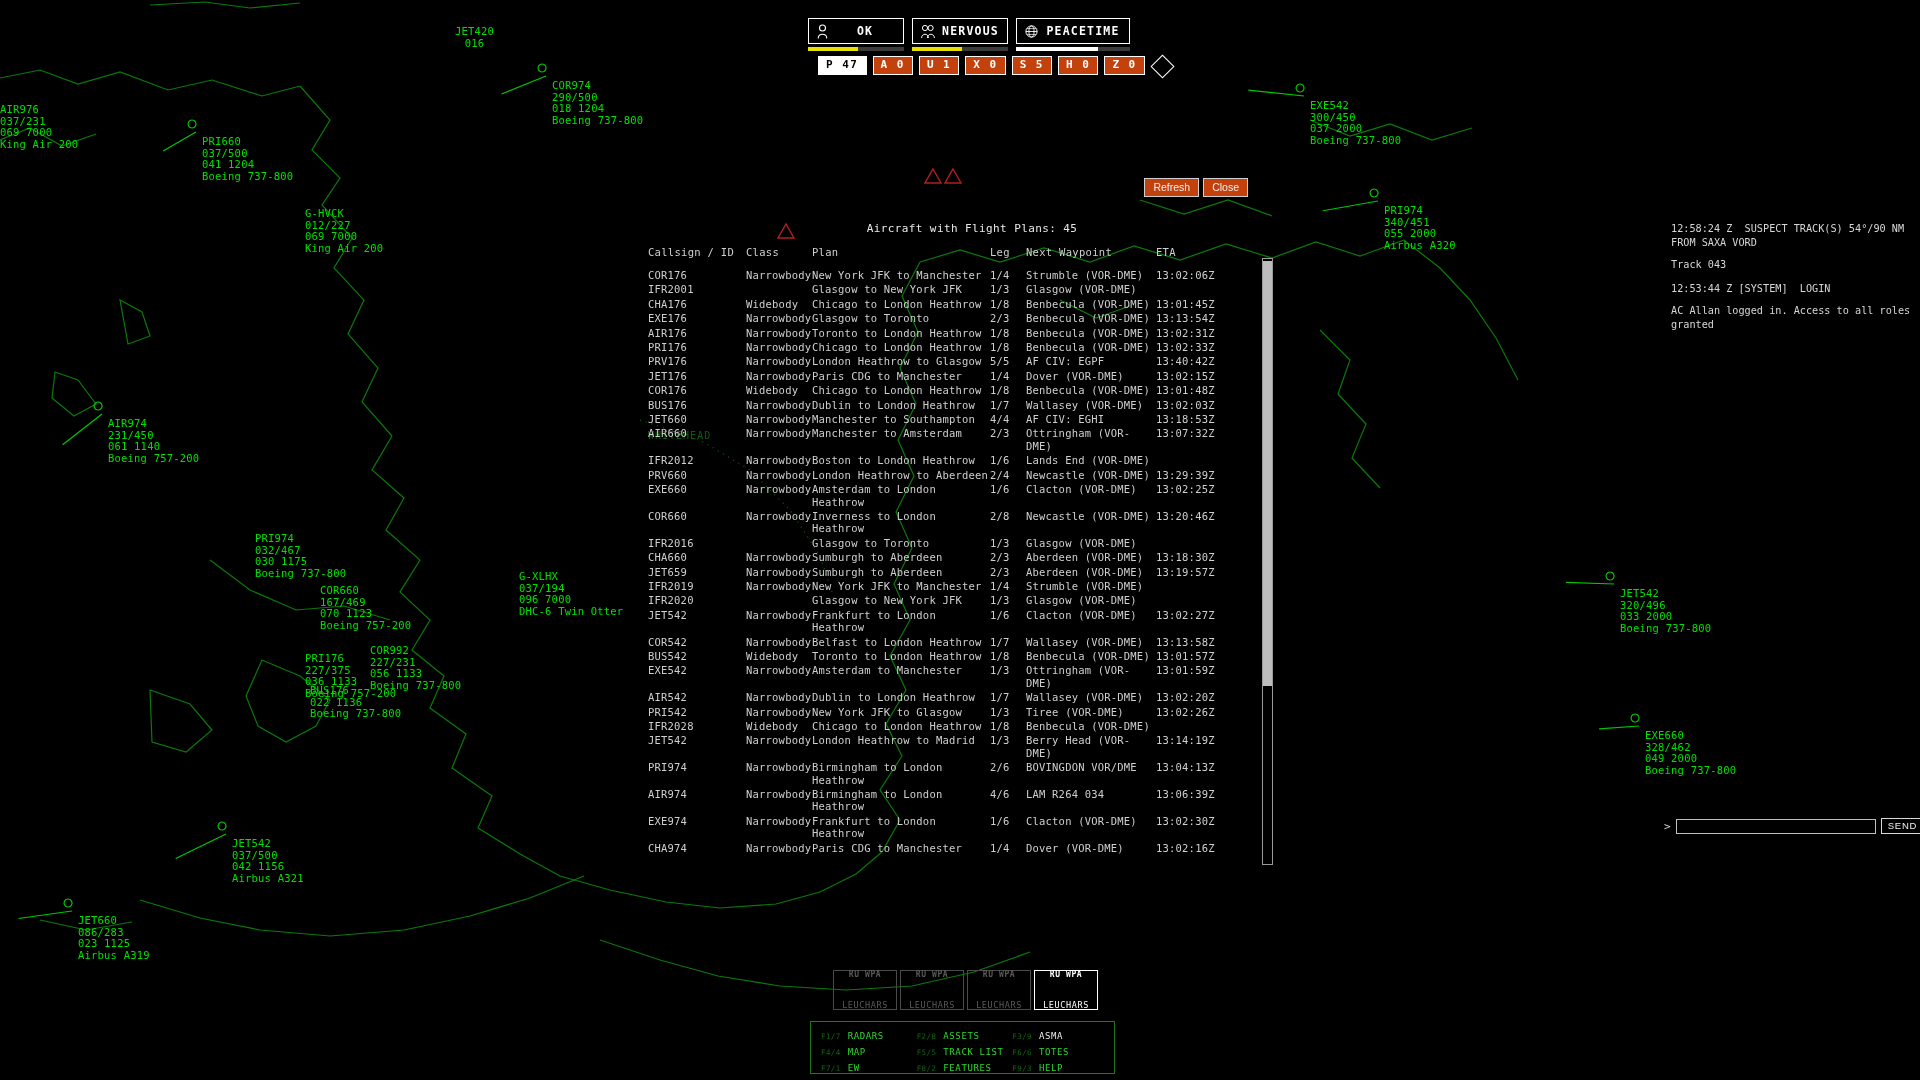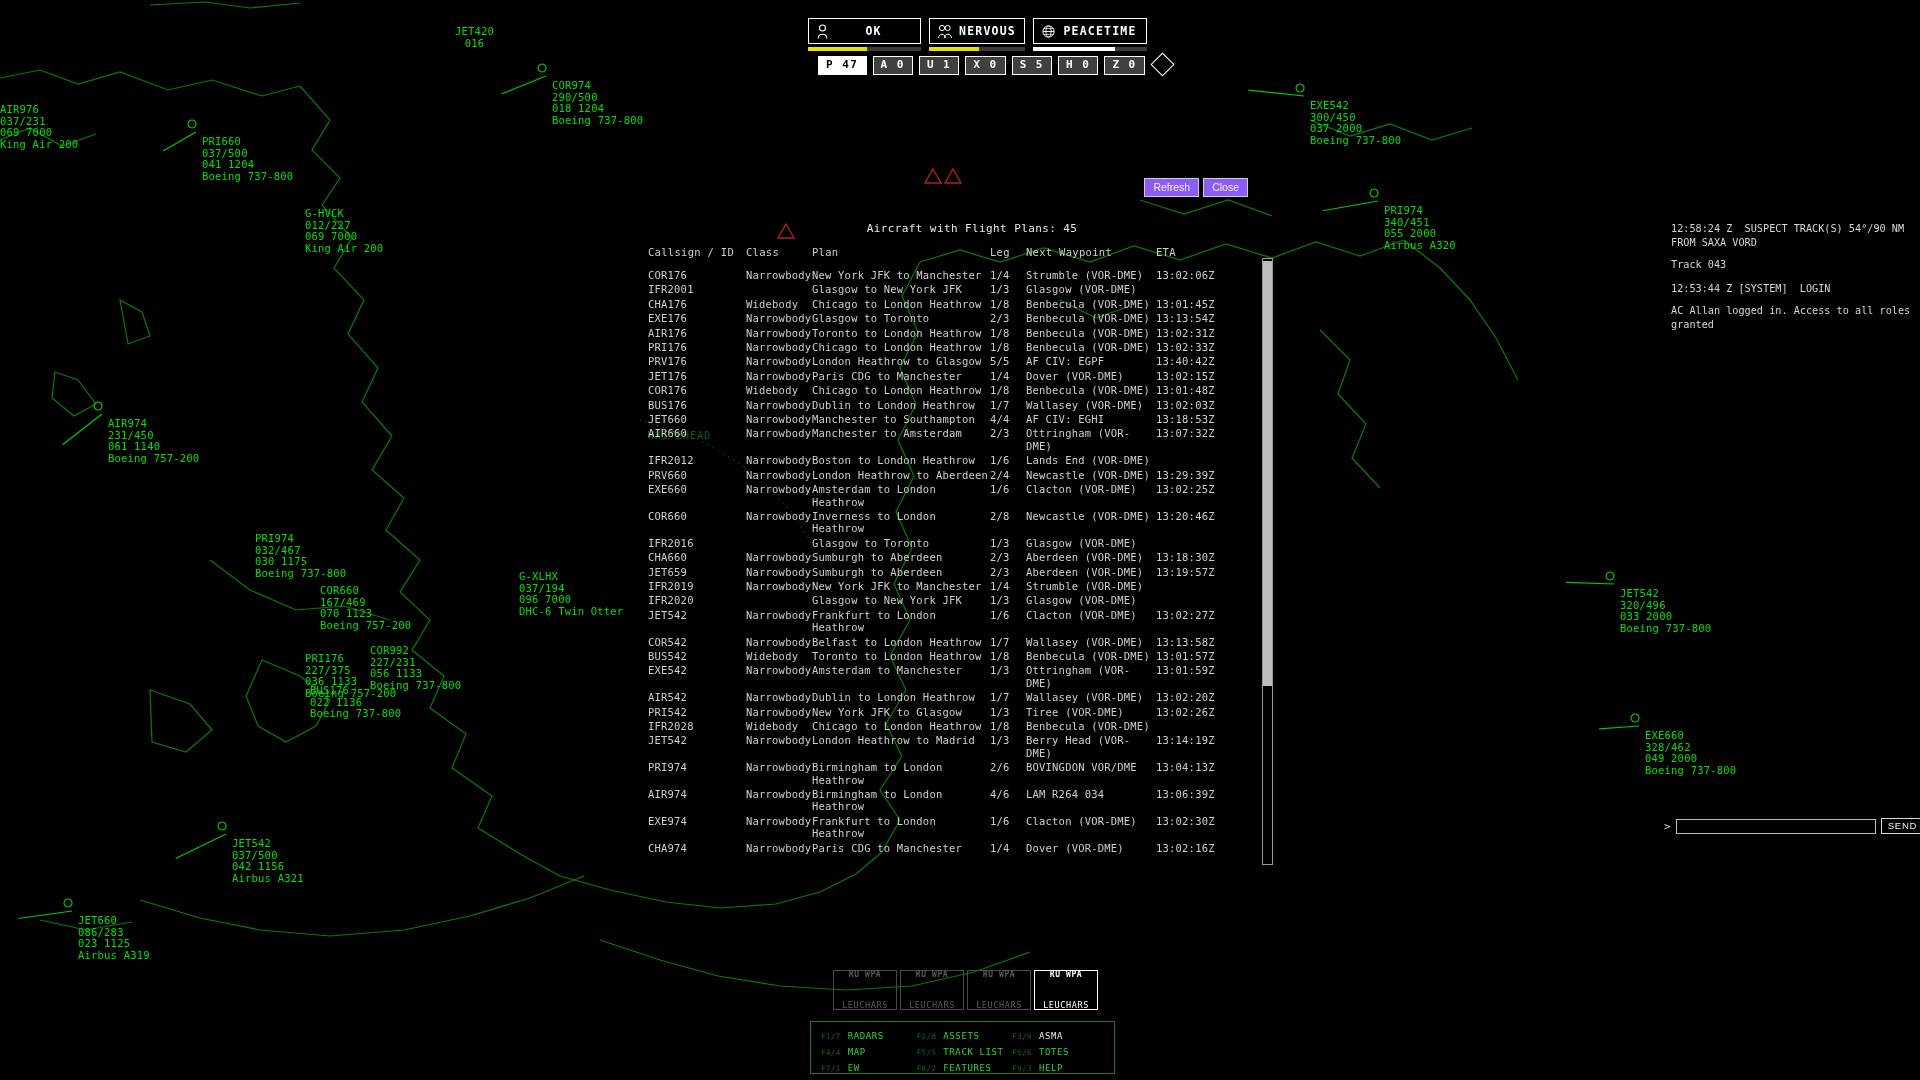--- a/index.html
+++ b/index.html
@@ -62,35 +62,35 @@
   .state-bar {
     height: 4px;
     margin-top: 3px;
     background: #3a3a3a;
     position: relative;
   }
   .state-bar > i {
     position: absolute; left: 0; top: 0; bottom: 0;
     display: block;
   }
-  .st-ok  { width: 113px; }
+  .st-ok  { width: 96px; }
   .st-nerv{ width: 96px; }
   .st-peace{ width: 114px; }
 
   .chip-row {
     display: flex;
     gap: 6px;
     margin-top: 5px;
-    align-items: flex-start;
+    align-items: flex-end;
     margin-left: 10px;
   }
   .chip {
     border: 1px solid #ffffff;
     color: #ffffff;
-    background: #404040;
+    background: #c2410c;
     font-size: 11px;
     font-weight: bold;
     letter-spacing: 1.5px;
     padding: 2px 7px 3px 7px;
     line-height: 12px;
   }
   .chip.active {
     background: #ffffff;
     color: #000000;
   }
@@ -117,21 +117,21 @@
     margin-left: 18px;
   }
   #fp-buttons {
     position: absolute;
     right: 30px; top: -44px;
     display: flex;
     gap: 4px;
   }
   .win-btn {
     border: 1px solid #d0d0d0;
-    background: #8b5cf6;
+    background: #c2410c;
     color: #f0f0f0;
     font-size: 10.5px;
     padding: 2px 8px 3px 8px;
     line-height: 12px;
   }
   table.fp {
     border-collapse: collapse;
     width: 600px;
     margin-top: 11px;
     table-layout: fixed;

